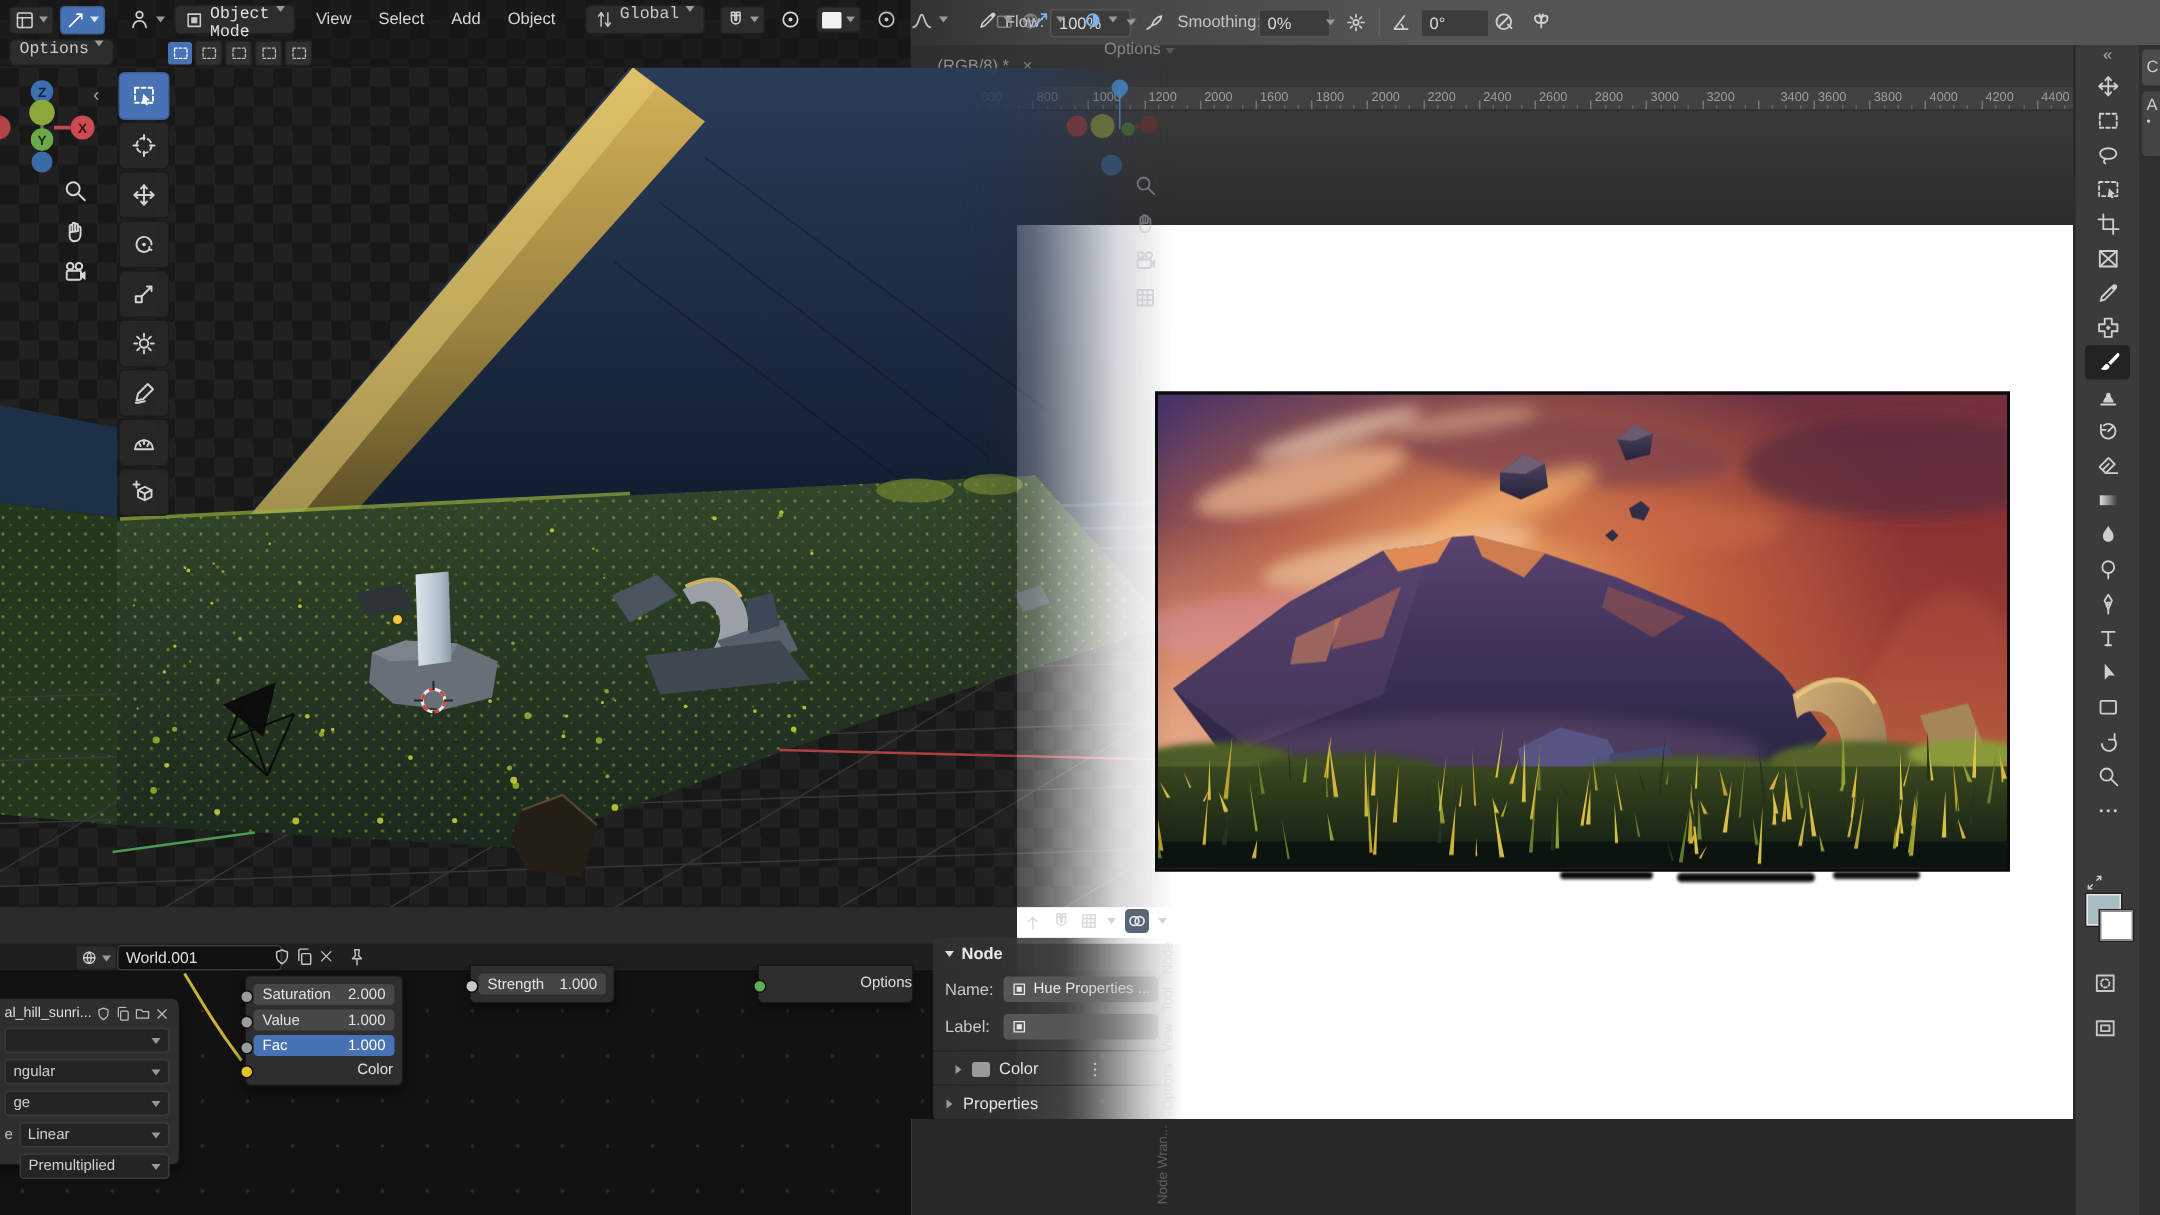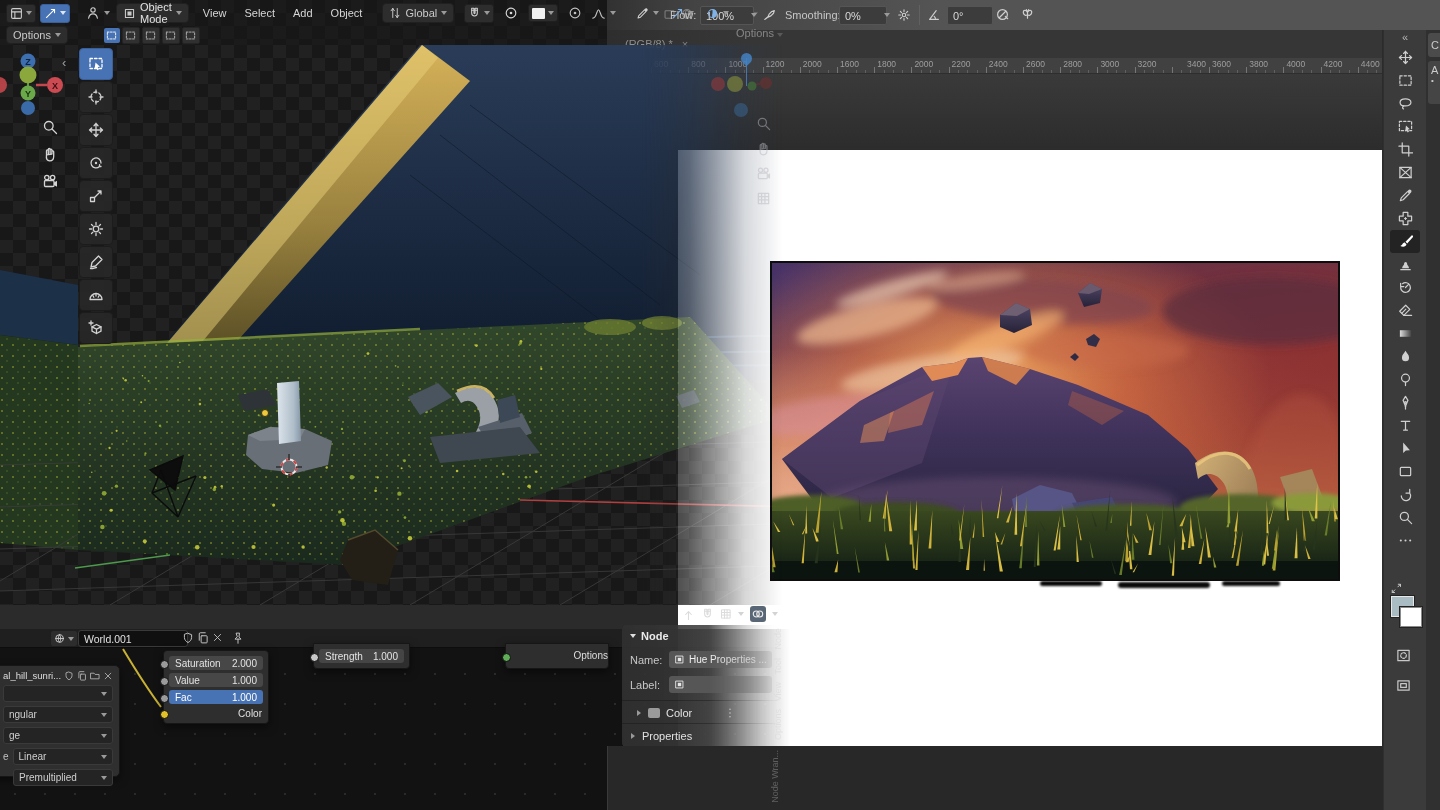--- a/index.html
+++ b/index.html
@@ -4,21 +4,21 @@
 <style>
   html,body{margin:0;padding:0;background:#2b2b2b;}
   #app{position:relative;width:1440px;height:810px;overflow:hidden;
        font-family:"Liberation Sans","DejaVu Sans",sans-serif;font-size:11px;color:#c9c9c9;
        -webkit-user-select:none;user-select:none;}
   .abs{position:absolute;}
   .checker{background:repeating-conic-gradient(#212121 0 25%,#181818 0 50%) 0 0/26px 26px;}
   .dots{background-color:#121212;background-image:radial-gradient(circle,#2a2a2a 1.1px,transparent 1.5px);background-size:30px 30px;}
   .ic{display:inline-flex;align-items:center;justify-content:center;}
   .btn{display:inline-flex;align-items:center;gap:3px;background:#2d2d2d;border:1px solid #1f1f1f;border-radius:3px;color:#cfcfcf;}
-  .pill{display:inline-flex;align-items:center;gap:4px;background:#2d2d2d;border:1px solid #202020;border-radius:4px;padding:0 6px;height:18px;}
+  .pill{display:inline-flex;gap:4px;background:#2d2d2d;border:1px solid #202020;border-radius:4px;padding:0 6px;height:18px;font-family:Liberation Mono, monospace;}
   .chev{width:0;height:0;border-left:3px solid transparent;border-right:3px solid transparent;border-top:4px solid #9a9a9a;display:inline-block;}
   .menu{padding:2px 6px;color:#d6d6d6;}
   .bl-row{display:flex;align-items:center;}
   .vp-text{color:#e6e6e6;text-shadow:0 1px 2px rgba(0,0,0,.8);line-height:15px;white-space:nowrap;}
   .tool-cell{width:32px;height:30px;margin-bottom:1px;border-radius:4px;background:rgba(40,40,40,.92);
              border:1px solid #1c1c1c;display:flex;align-items:center;justify-content:center;color:#d2d2d2;}
   .tool-cell.active{background:#4772b3;border-color:#3a5f99;color:#fff;}
   .node{background:#2e2e2e;border:1px solid #161616;border-radius:4px;box-shadow:0 3px 8px rgba(0,0,0,.5);}
   .nrow{display:flex;justify-content:space-between;align-items:center;background:#474747;border-radius:3px;
         height:14px;padding:0 6px;margin:3px 5px;color:#e3e3e3;font-size:10px;}

